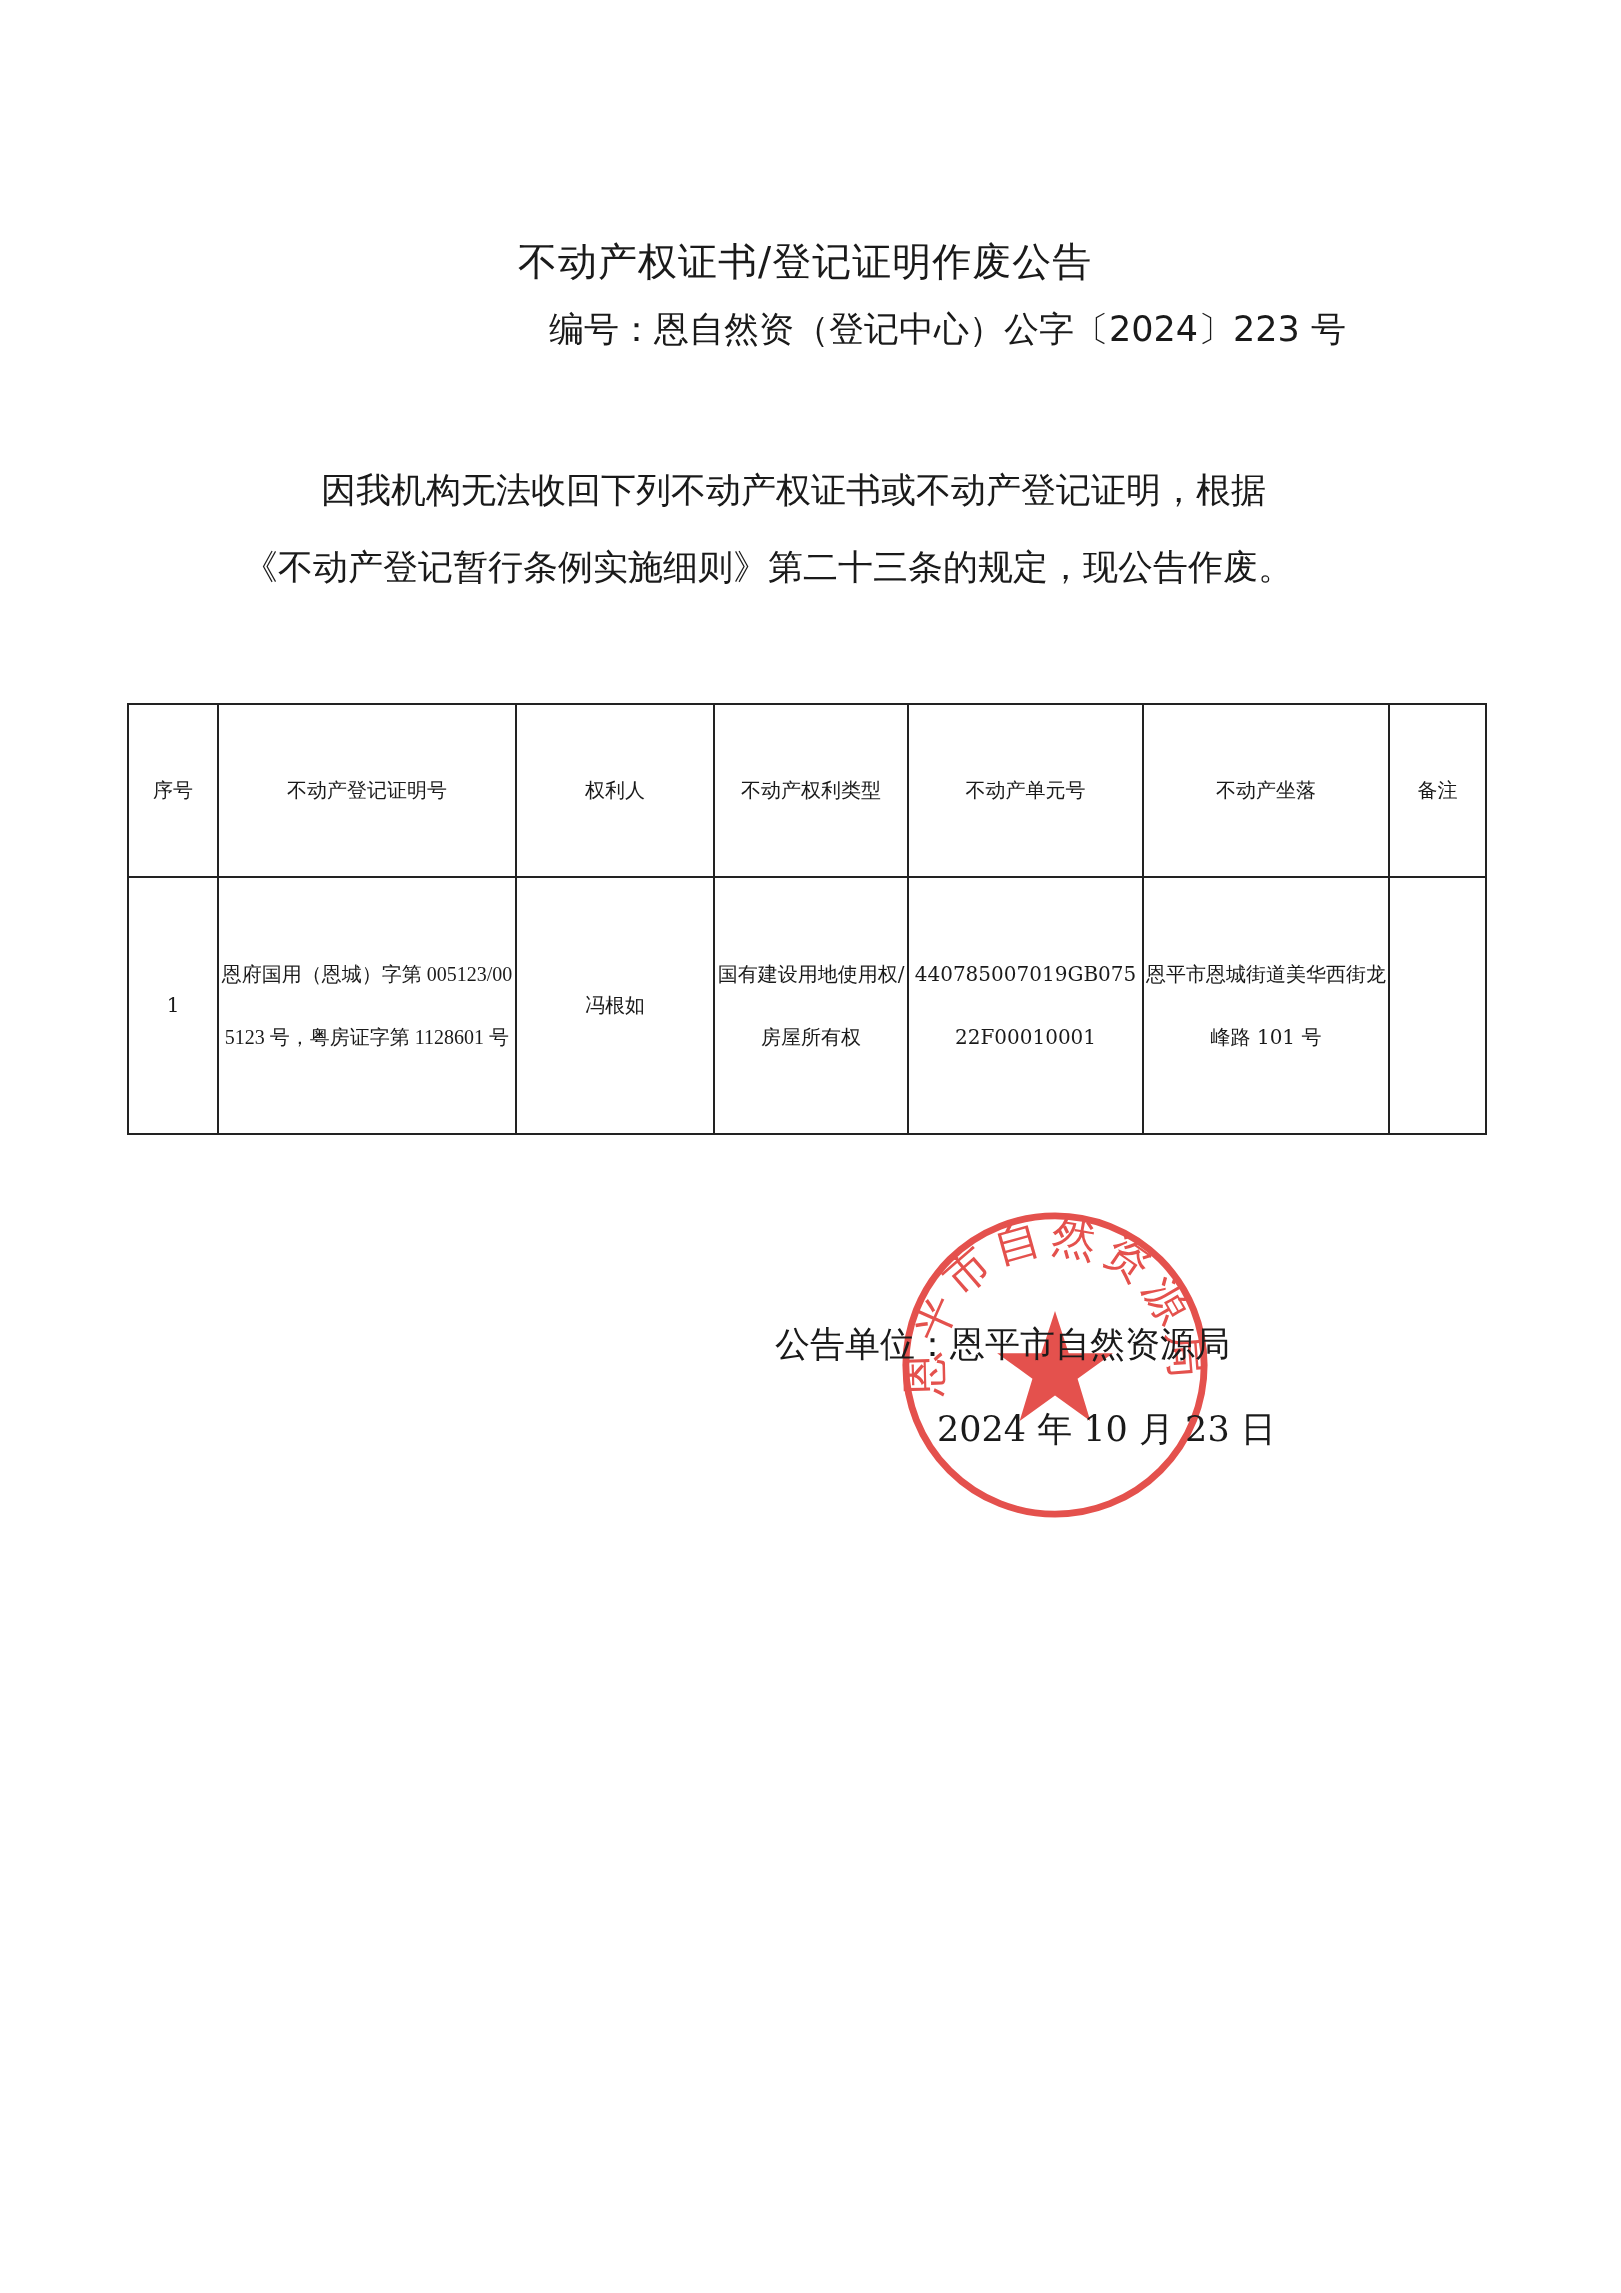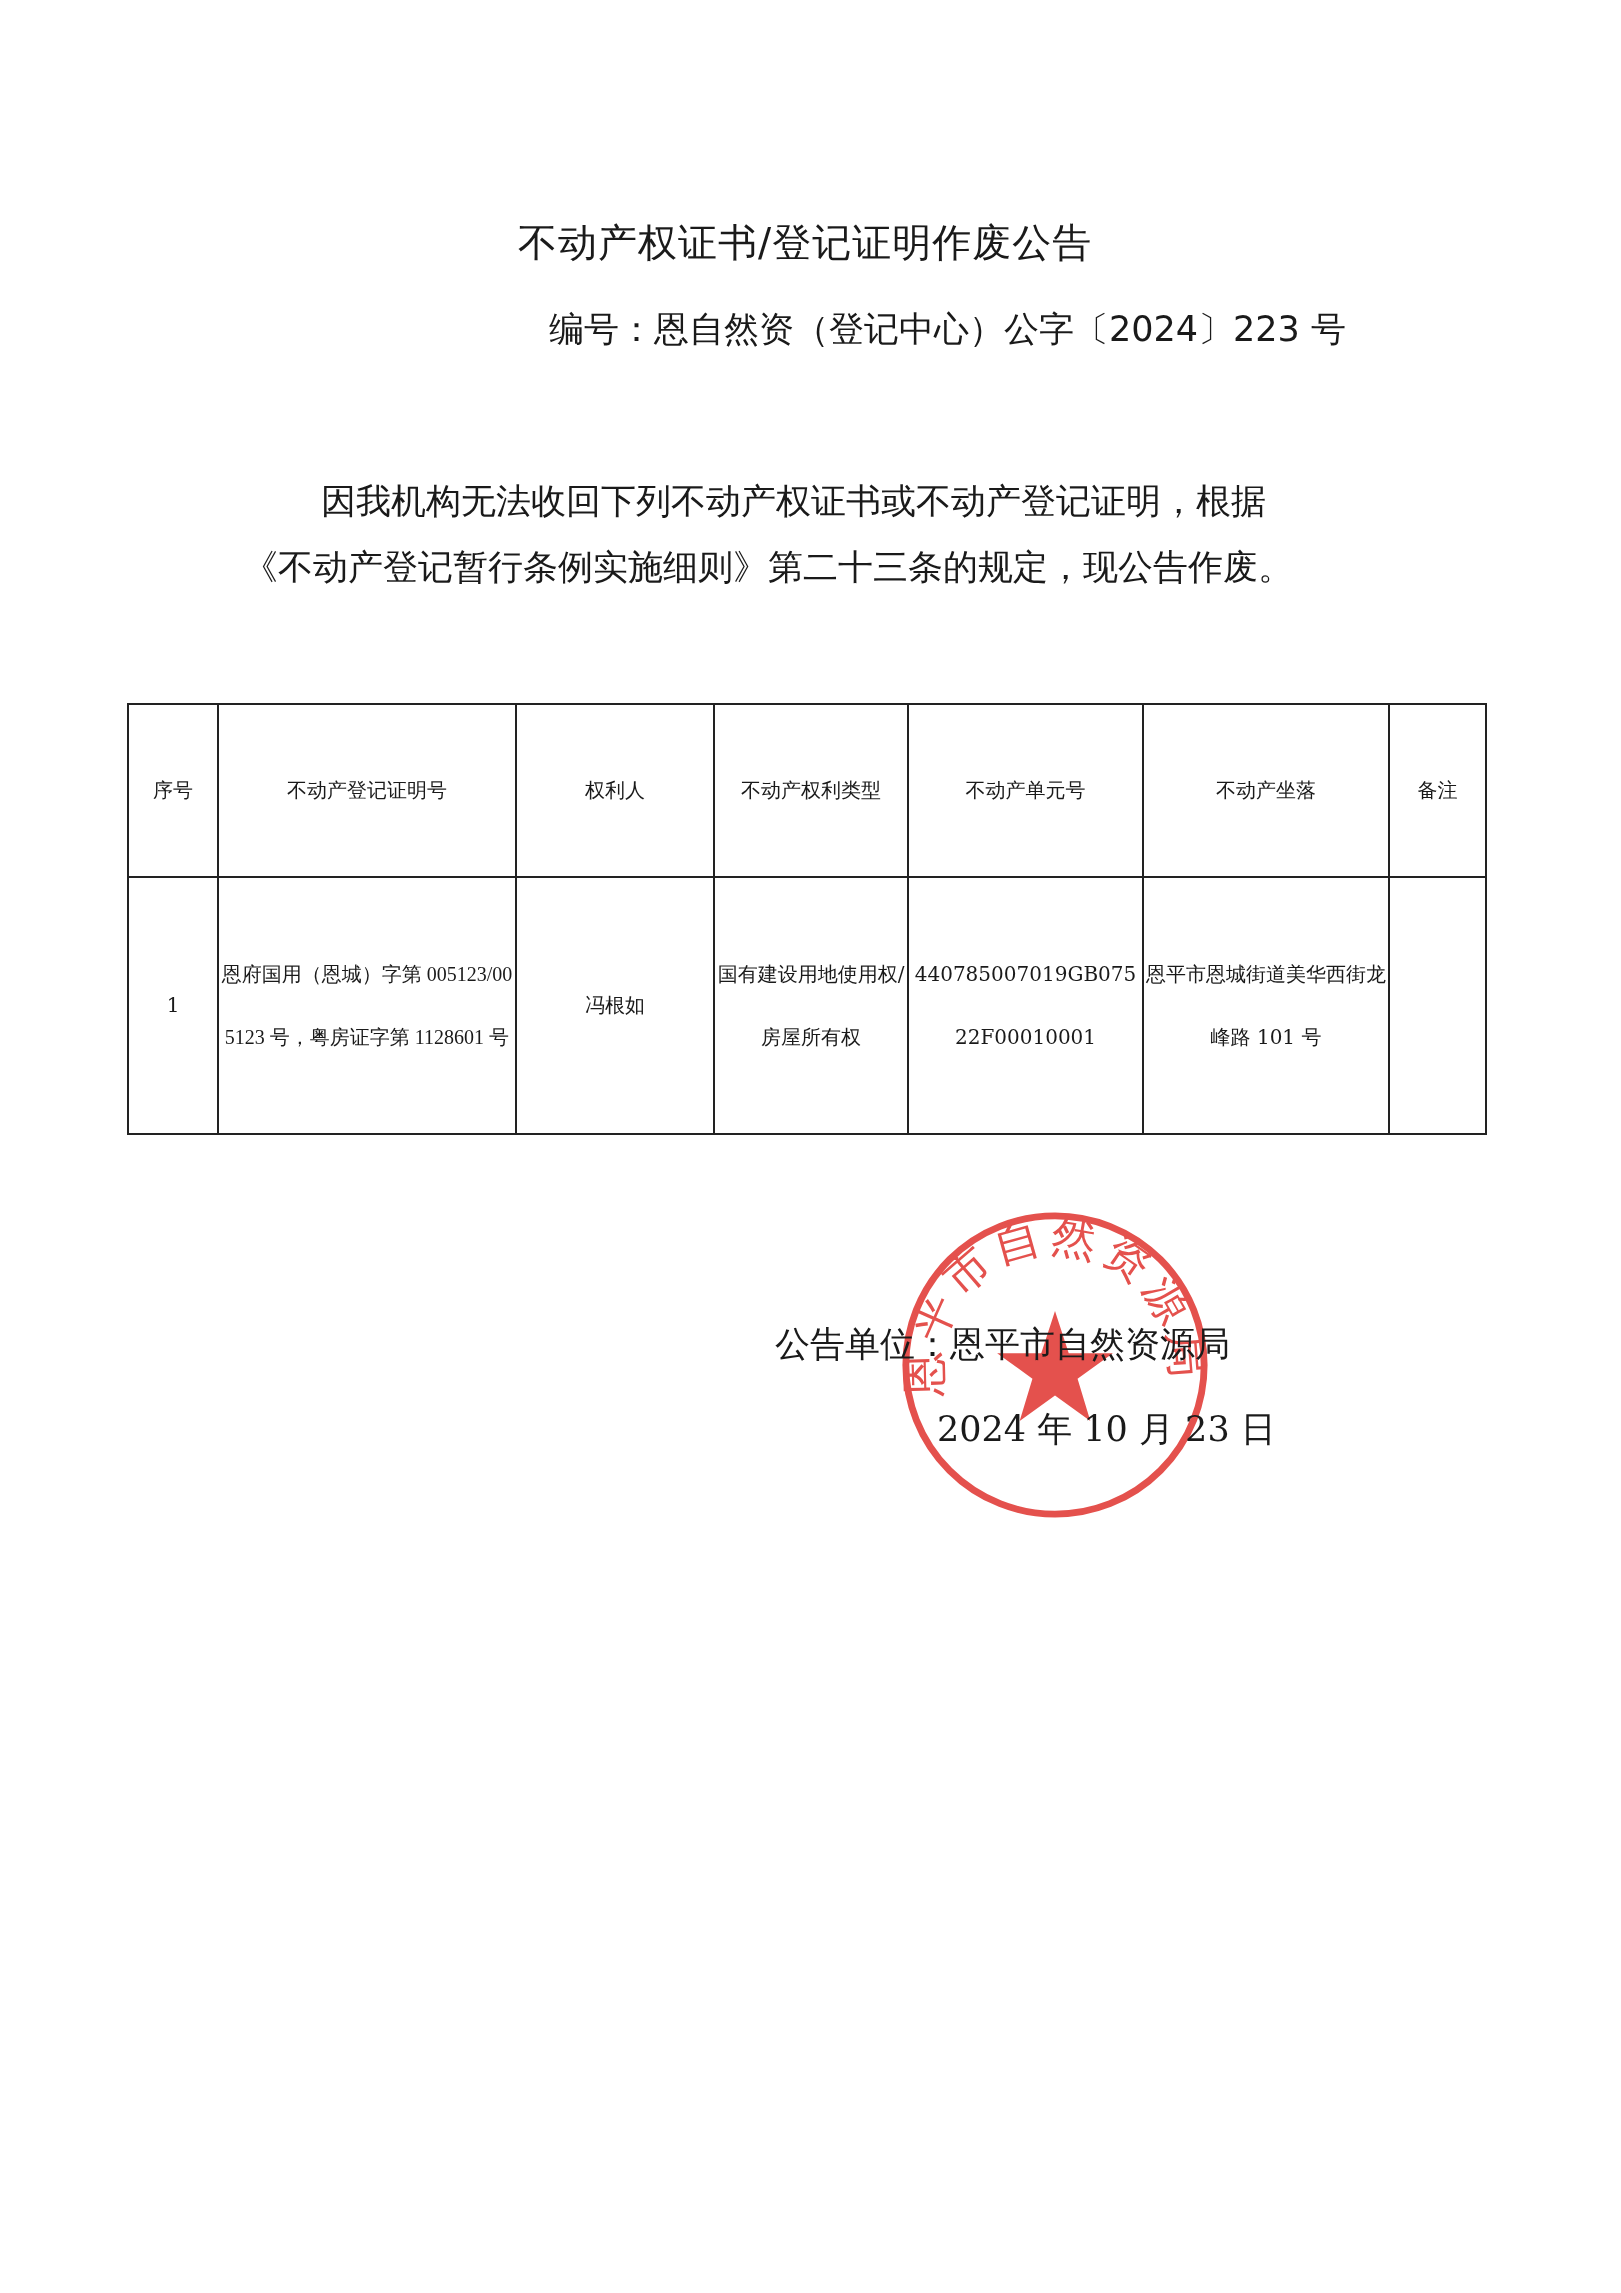--- a/index.html
+++ b/index.html
@@ -1,32 +1,32 @@
 <!DOCTYPE html>
 <html><head>
 <meta charset="utf-8">
 <style>
   html, body { margin: 0; padding: 0; }
   body {
     width: 1621px; height: 2294px; background: #ffffff; position: relative; overflow: hidden;
     font-family: "DejaVu Serif", "Liberation Serif", serif; color: #1a1a1a;
   }
   .title {
-    position: absolute; left: 518px; top: 216px; font-size: 39px; letter-spacing: 1px;
+    position: absolute; left: 518px; top: 235px; font-size: 39px; letter-spacing: 1px;
     font-family: "DejaVu Sans", sans-serif; font-weight: 400;
   }
   .docno {
     position: absolute; left: 549px; top: 306px; font-size: 35px;
     font-family: "DejaVu Sans", sans-serif;
   }
   .para {
     position: absolute; left: 243px; width: 1157px; font-size: 35px;
     font-family: "DejaVu Sans", sans-serif; white-space: nowrap;
   }
-  .p1 { top: 478px; left: 321px; }
+  .p1 { top: 467px; left: 321px; }
   .p2 { top: 544px; }
   table.notice {
     position: absolute; left: 127px; top: 703px; border-collapse: collapse;
     font-size: 20px; font-family: "DejaVu Serif", serif;
   }
   table.notice td, table.notice th {
     border: 2px solid #222; text-align: center; vertical-align: middle;
     font-weight: 400; line-height: 63px; padding: 0; word-break: break-all;
   }
   table.notice thead tr { height: 173px; }

